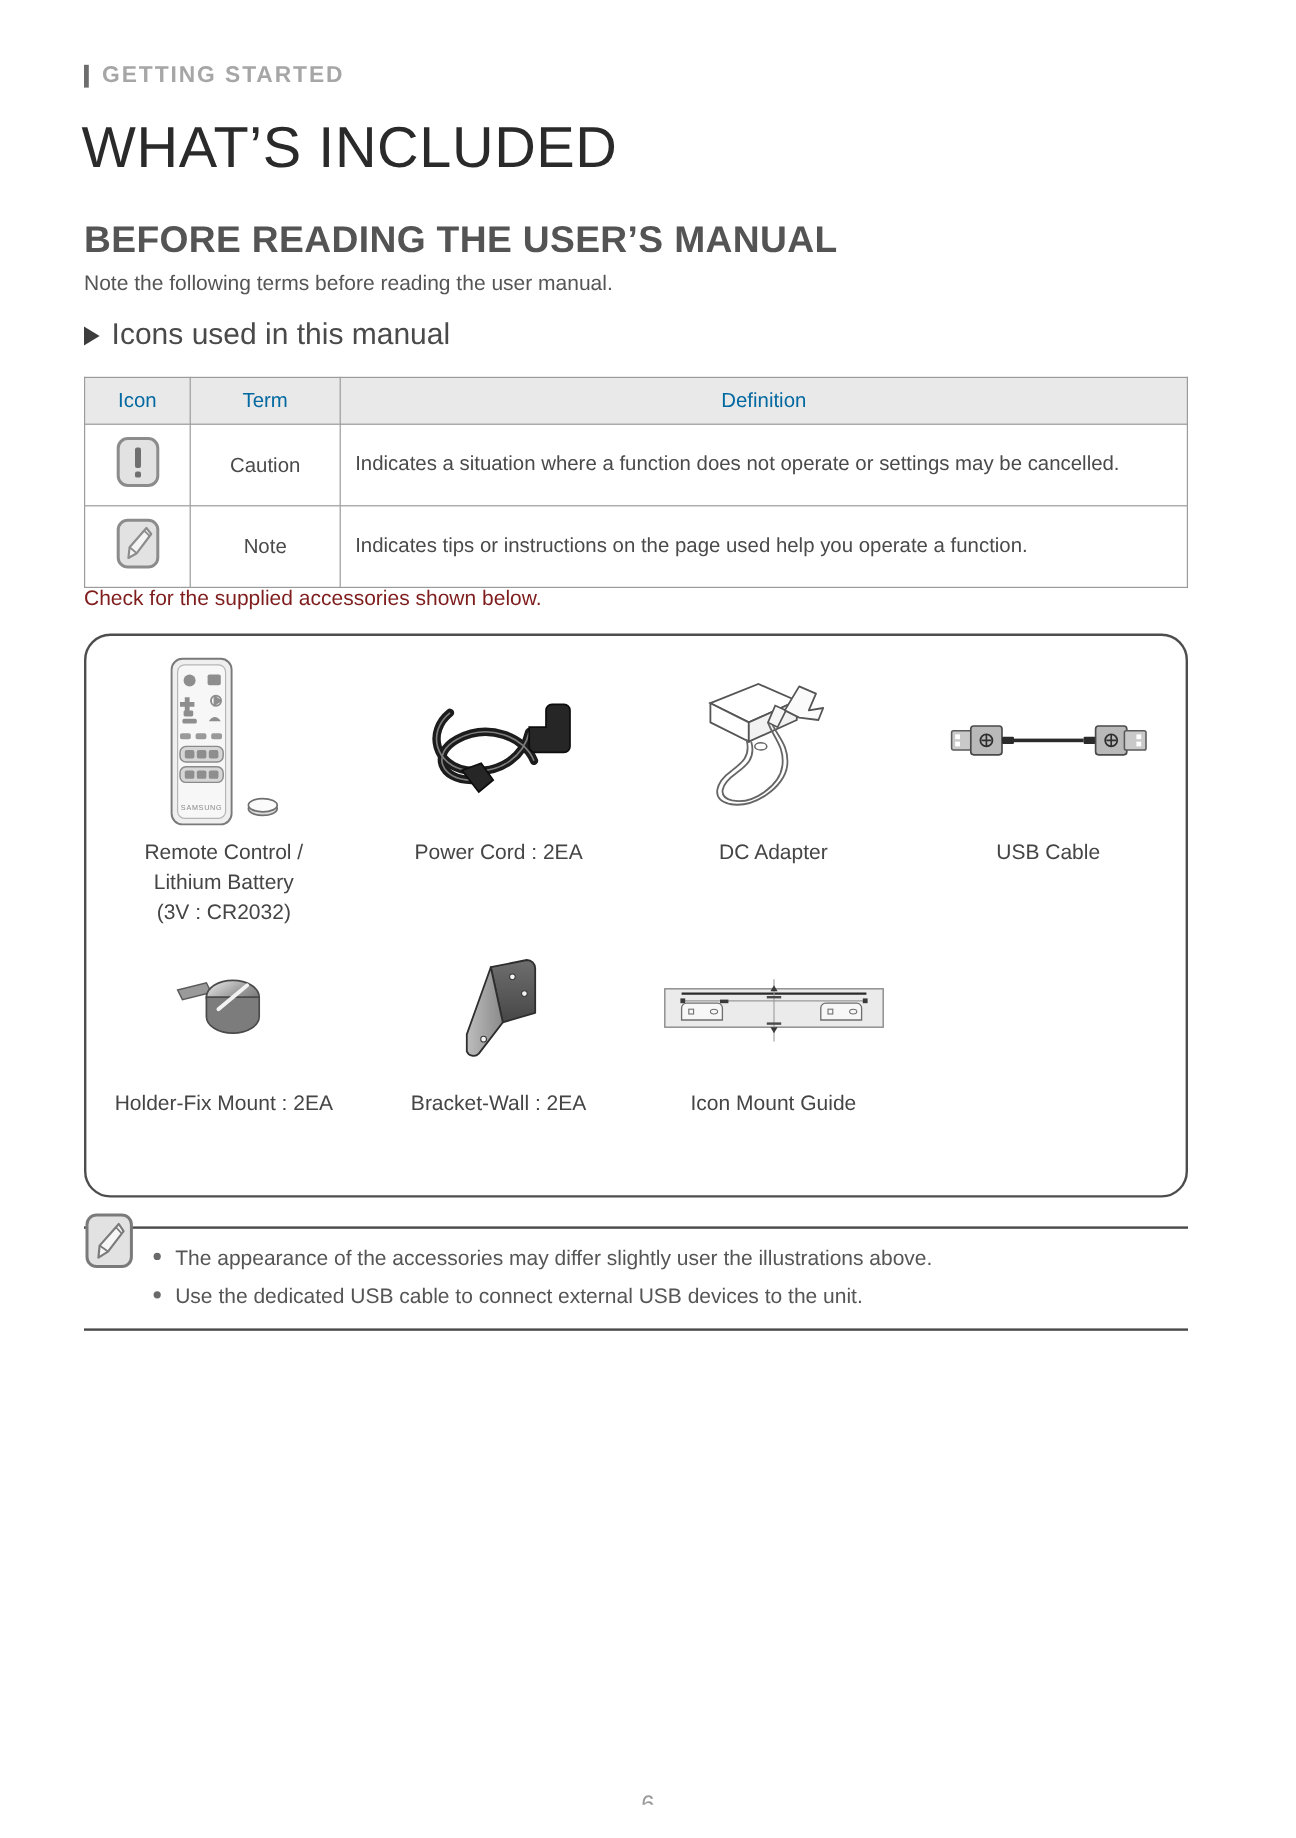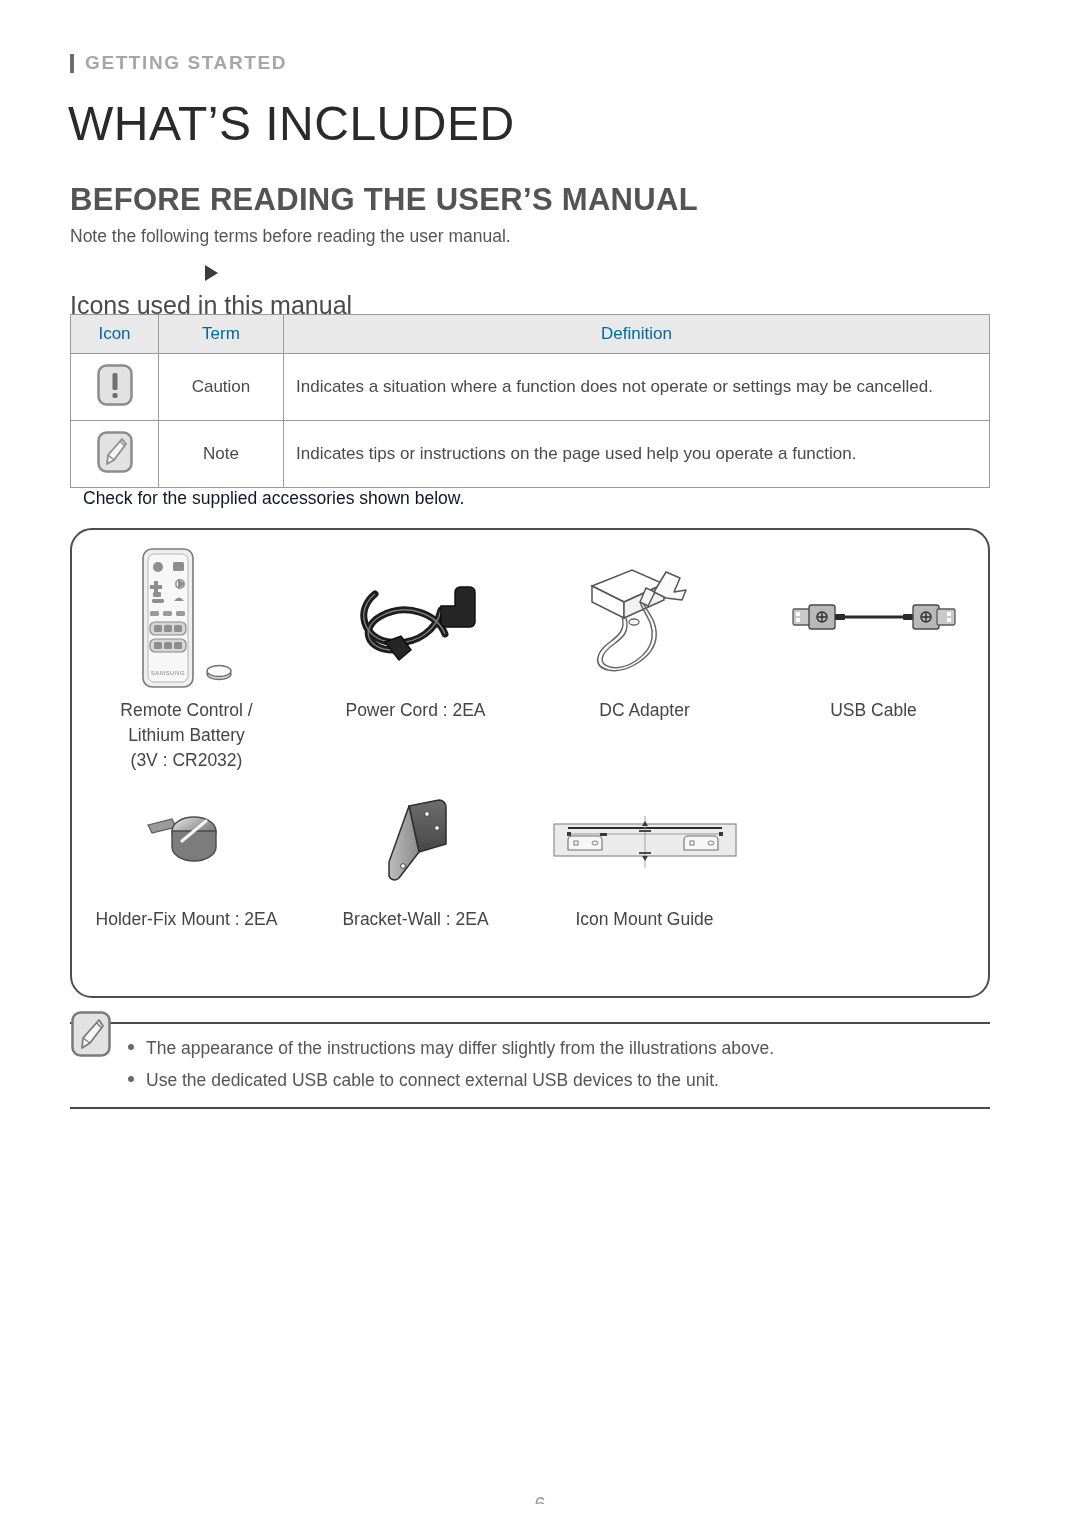--- a/index.html
+++ b/index.html
@@ -34,21 +34,21 @@
     font-size:31px; font-weight:bold; letter-spacing:0.3px;
     color:#545454;
   }
   .lead {
     position:absolute; left:70px; top:226px;
     font-size:17.5px; color:#555;
   }
   .h3 {
     position:absolute; left:70px; top:265px;
     font-size:25px; color:#4a4a4a;
-    display:flex; align-items:center; gap:10px;flex-direction:column;
+    display:flex; align-items:center; gap:10px;
   }
   .h3 .tri {
     width:0;height:0;border-left:13px solid #3c3c3c;
     border-top:8px solid transparent;border-bottom:8px solid transparent;
     display:inline-block;
   }
 
   
   .tbl {
     position:absolute; left:70px; top:314px; width:920px;
@@ -67,21 +67,21 @@
   .col-term { width:125px; text-align:center; font-size:17px; }
   .cell-def { font-size:17px; line-height:1.55; color:#555; }
   .row-caution td { height:62px; }
   .row-note td { height:54px; }
 
   .micon { display:inline-block; width:38px; height:44px; position:relative; }
   .micon svg { display:block; }
 
   .check {
     position:absolute; left:70px; top:488px;
-    font-size:17.5px; color:#0f172a;margin-left:13px;
+    font-size:17.5px; color:#7f1d1d;
   }
 
   
   .accbox {
     position:absolute; left:70px; top:528px;
     width:920px; height:470px;
     border:2px solid #4d4d4d;
     border-radius:22px;
     background:#fff;
   }
@@ -374,21 +374,21 @@
     <div class="note-body">
       <span class="nicon" style="position:absolute;left:0;top:-14px;">
         <svg width="42" height="48" viewBox="0 0 42 48">
           <rect x="2.5" y="2.5" width="37" height="43" rx="8" ry="8" fill="#e2e2e2" stroke="#7a7a7a" stroke-width="2.5"></rect>
           <path d="M29 10 L13 28 L12 38 L20 33 L33 16 Z" fill="#f6f6f6" stroke="#7a7a7a" stroke-width="1.8" stroke-linejoin="round"></path>
           <path d="M13 28 L20 33" stroke="#7a7a7a" stroke-width="1.5"></path>
           <path d="M26.5 12.5 L31 17.5" stroke="#7a7a7a" stroke-width="1.5"></path>
         </svg>
       </span>
       <ul class="note-list">
-        <li>The appearance of the instructions may differ slightly from the illustrations above.</li>
+        <li>The appearance of the accessories may differ slightly user the illustrations above.</li>
         <li>Use the dedicated USB cable to connect external USB devices to the unit.</li>
       </ul>
     </div>
     <div class="botline"></div>
   </div>
 
   <div class="pagenum">6</div>
 
 </div>
 

